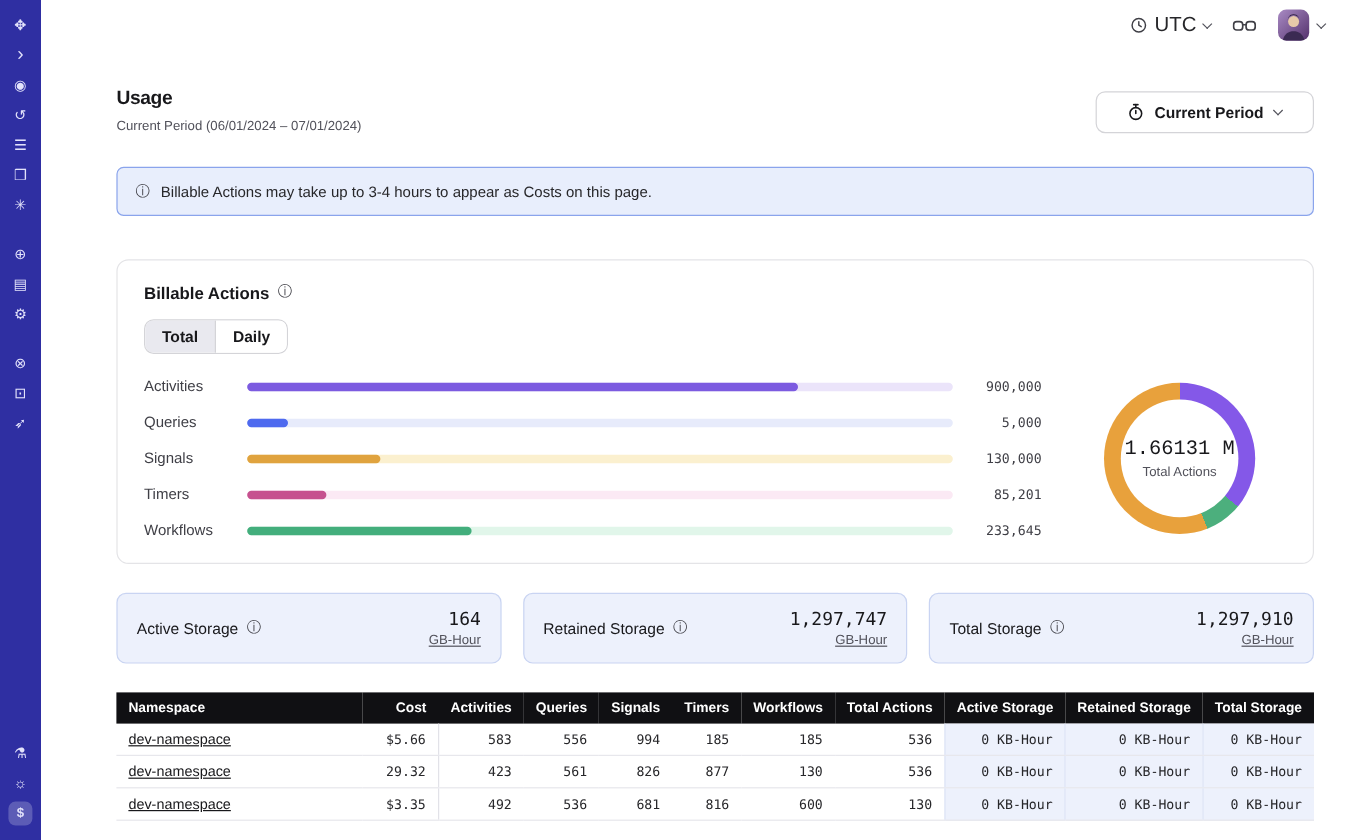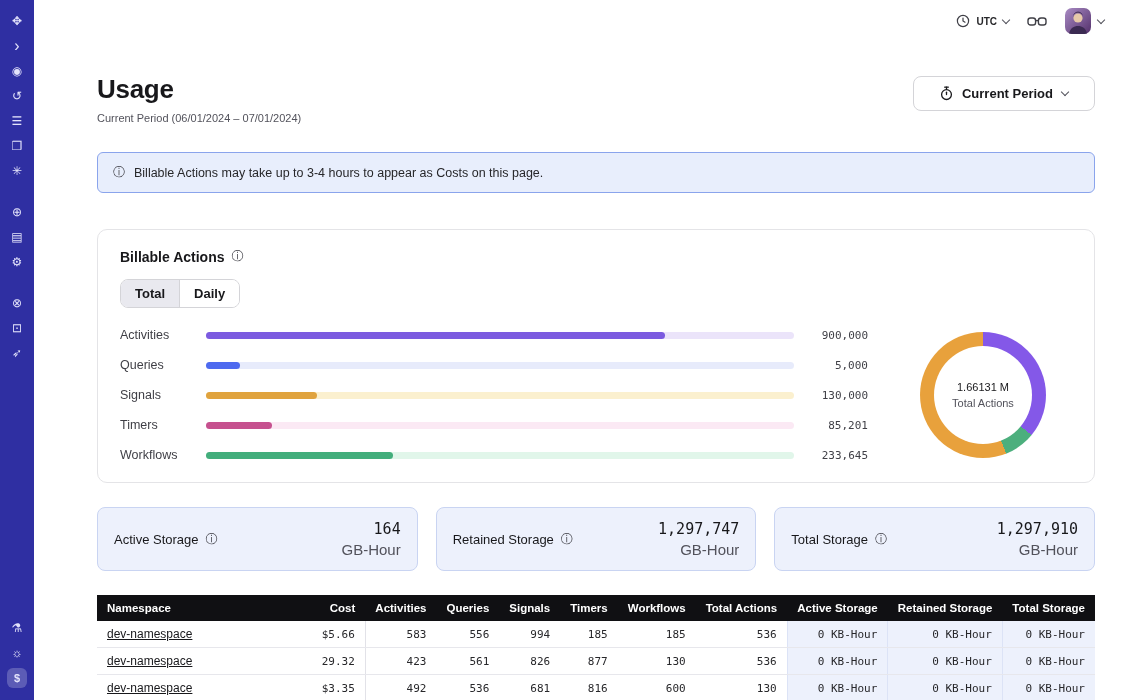--- a/index.html
+++ b/index.html
@@ -27,38 +27,38 @@
     width:20px; height:20px; border-radius:6px; background:rgba(255,255,255,.22);
     font-size:11px; font-weight:700;
   }
 
   
   .topbar {
     margin-left:34px; height:42px; display:flex; align-items:center;
     justify-content:flex-end; gap:18px; padding:0 22px; background:#fff;
   }
   .tz { display:flex; align-items:center; gap:6px; cursor:pointer; color:#27272a; }
-  .tz-label { font-size:10px; font-weight:700; }
+  .tz-label { font-size:17px; font-weight:400; }
   .chev {
     display:inline-block; width:6px; height:6px;
     border-right:1.5px solid #52525b; border-bottom:1.5px solid #52525b;
     transform:rotate(45deg); margin-top:-3px;
   }
   .goggles { display:flex; align-items:center; cursor:pointer; }
   .user { display:flex; align-items:center; gap:7px; cursor:pointer; }
   .avatar {
     width:26px; height:26px; border-radius:7px; overflow:hidden;
     background:linear-gradient(135deg,#a98bc4,#53306b); flex:none;
   }
 
   
   .content { margin-left:34px; padding:0 31px 0 63px; }
 
   .page-head { display:flex; justify-content:space-between; align-items:flex-start; margin-top:32px; }
-  h1 { font-size:26px; font-weight:700; letter-spacing:-0.3px; }
+  h1 { font-size:16px; font-weight:700; letter-spacing:-0.3px; }
   .subtitle { font-size:11px; color:#52525b; margin-top:7px; }
   .period-btn {
     display:flex; align-items:center; gap:9px; background:#fff;
     border:1px solid #d4d4d8; border-radius:8px; padding:9px 26px;
     font-size:13px; font-weight:600; color:#18181b; cursor:pointer;
     font-family:"Liberation Sans", sans-serif; margin-top:2px;
   }
 
   .banner {
     margin-top:28px; display:flex; align-items:center; gap:9px;
@@ -88,33 +88,33 @@
   .bar-fill { display:block; height:7px; border-radius:4px; }
   .bar-value { width:62px; text-align:right; font-family:"DejaVu Sans Mono",monospace; font-size:11px; color:#3f3f46; flex:none; }
 
   .donut-wrap { flex:none; width:178px; display:flex; justify-content:center; }
   .donut { width:126px; height:126px; border-radius:50%; position:relative; }
   .donut::after { content:""; position:absolute; inset:14px; background:#fff; border-radius:50%; }
   .donut-center {
     position:absolute; inset:0; z-index:1; display:flex; flex-direction:column;
     align-items:center; justify-content:center; gap:4px;
   }
-  .donut-total { font-family:Liberation Sans, sans-serif; font-size:11px; color:#18181b; }
+  .donut-total { font-family:Liberation Mono, monospace; font-size:17px; color:#18181b; }
   .donut-sub { font-size:11px; color:#52525b; }
 
   
   .stats { margin-top:24px; display:flex; gap:18px; }
   .stat {
     flex:1; background:#edf1fc; border:1px solid #c9d4f2; border-radius:8px;
     padding:12px 16px; display:flex; align-items:center; justify-content:space-between;
   }
   .stat-label { display:flex; align-items:center; gap:7px; font-size:13px; color:#18181b; }
   .stat-right { text-align:right; }
   .stat-num { font-family:"DejaVu Sans Mono",monospace; font-size:15px; color:#18181b; }
-  .stat-unit { font-size:15px; color:#52525b; margin-top:3px; }
+  .stat-unit { font-size:11px; color:#52525b; margin-top:3px;text-decoration:underline; }
 
   
   .usage { width:100%; border-collapse:collapse; margin-top:24px; }
   .usage th {
     background:#101013; color:#fff; font-size:11.5px; font-weight:700;
     padding:7px 10px; white-space:nowrap;
   }
   .usage td { padding:6px 10px; border-bottom:1px solid #e7e7ec; font-size:12px; white-space:nowrap; }
   .al-left { text-align:left; } .al-right { text-align:right; }
   .usage td.col-cost, .usage td.col-num, .usage td.col-storage {

